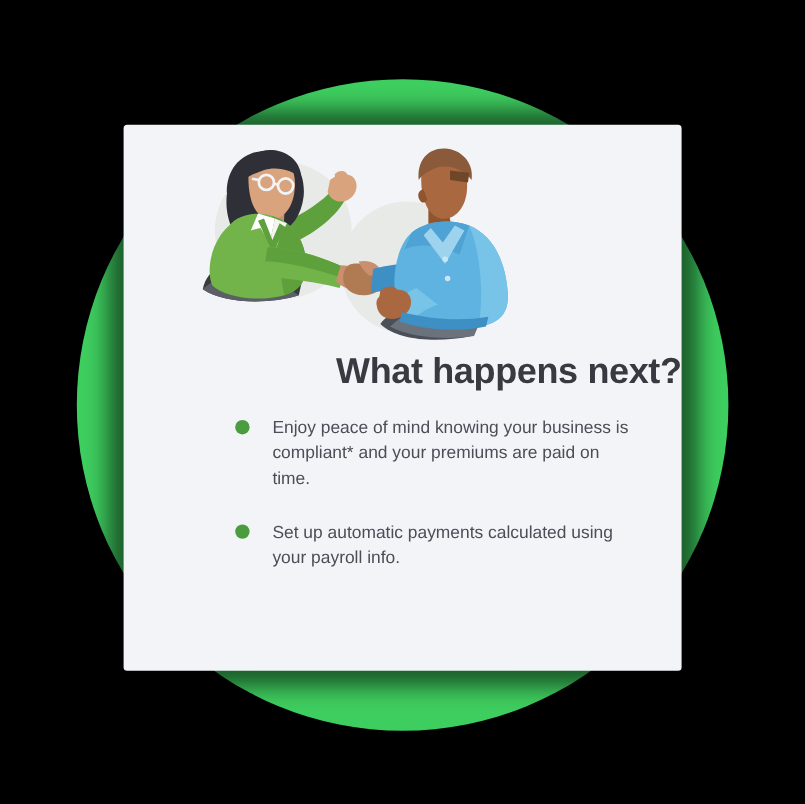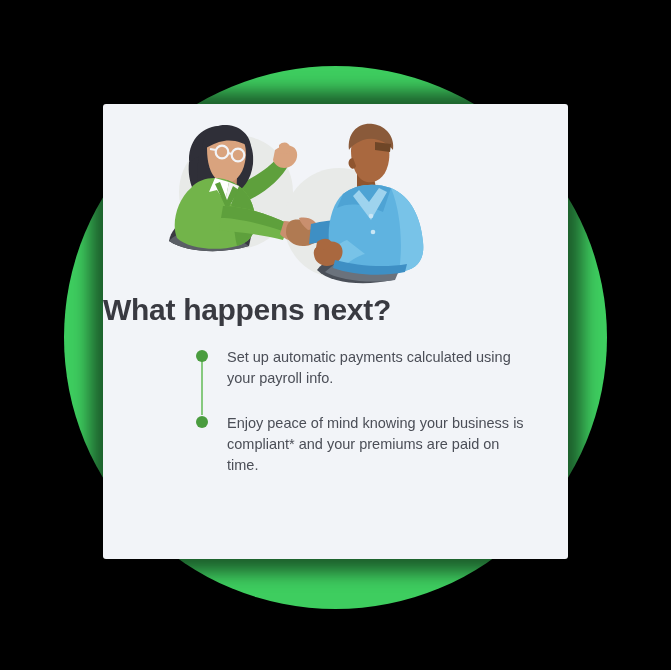--- a/index.html
+++ b/index.html
@@ -64,21 +64,21 @@
     height: 168px;
   }
   .illustration svg { display: block; }
 
   
   .card-title {
     position: absolute;
     left: 0;
     top: 189px;
     width: 465px;
-    text-align: left;
+    text-align: right;
     font-size: 30px;
     font-weight: bold;
     color: #393a41;
     letter-spacing: -0.3px;
   }
 
   
   .timeline {
     position: absolute;
     left: 93px;
@@ -207,27 +207,27 @@
         <path d="M232 140 C 254 146, 282 148, 304 144 L 302 152 C 278 157, 250 155, 230 148 Z" fill="#3e8fc4"></path>
       </svg>
     </div>
 
     <div class="card-title">What happens next?</div>
 
     <div class="timeline">
 
 
       <div class="tl-item">
+
+        <span class="tl-dot"></span>
+        <div class="tl-text">Enjoy peace of mind knowing your business is compliant* and your premiums are paid on time.</div>
+      </div>
+
+      <div class="tl-item">
         <span class="tl-line"></span>
         <span class="tl-dot"></span>
         <div class="tl-text">Set up automatic payments calculated using your payroll info.</div>
       </div>
 
-      <div class="tl-item">
-
-        <span class="tl-dot"></span>
-        <div class="tl-text">Enjoy peace of mind knowing your business is compliant* and your premiums are paid on time.</div>
-      </div>
-
     </div>
 
   </div>
 </div>
 
 </body></html>

